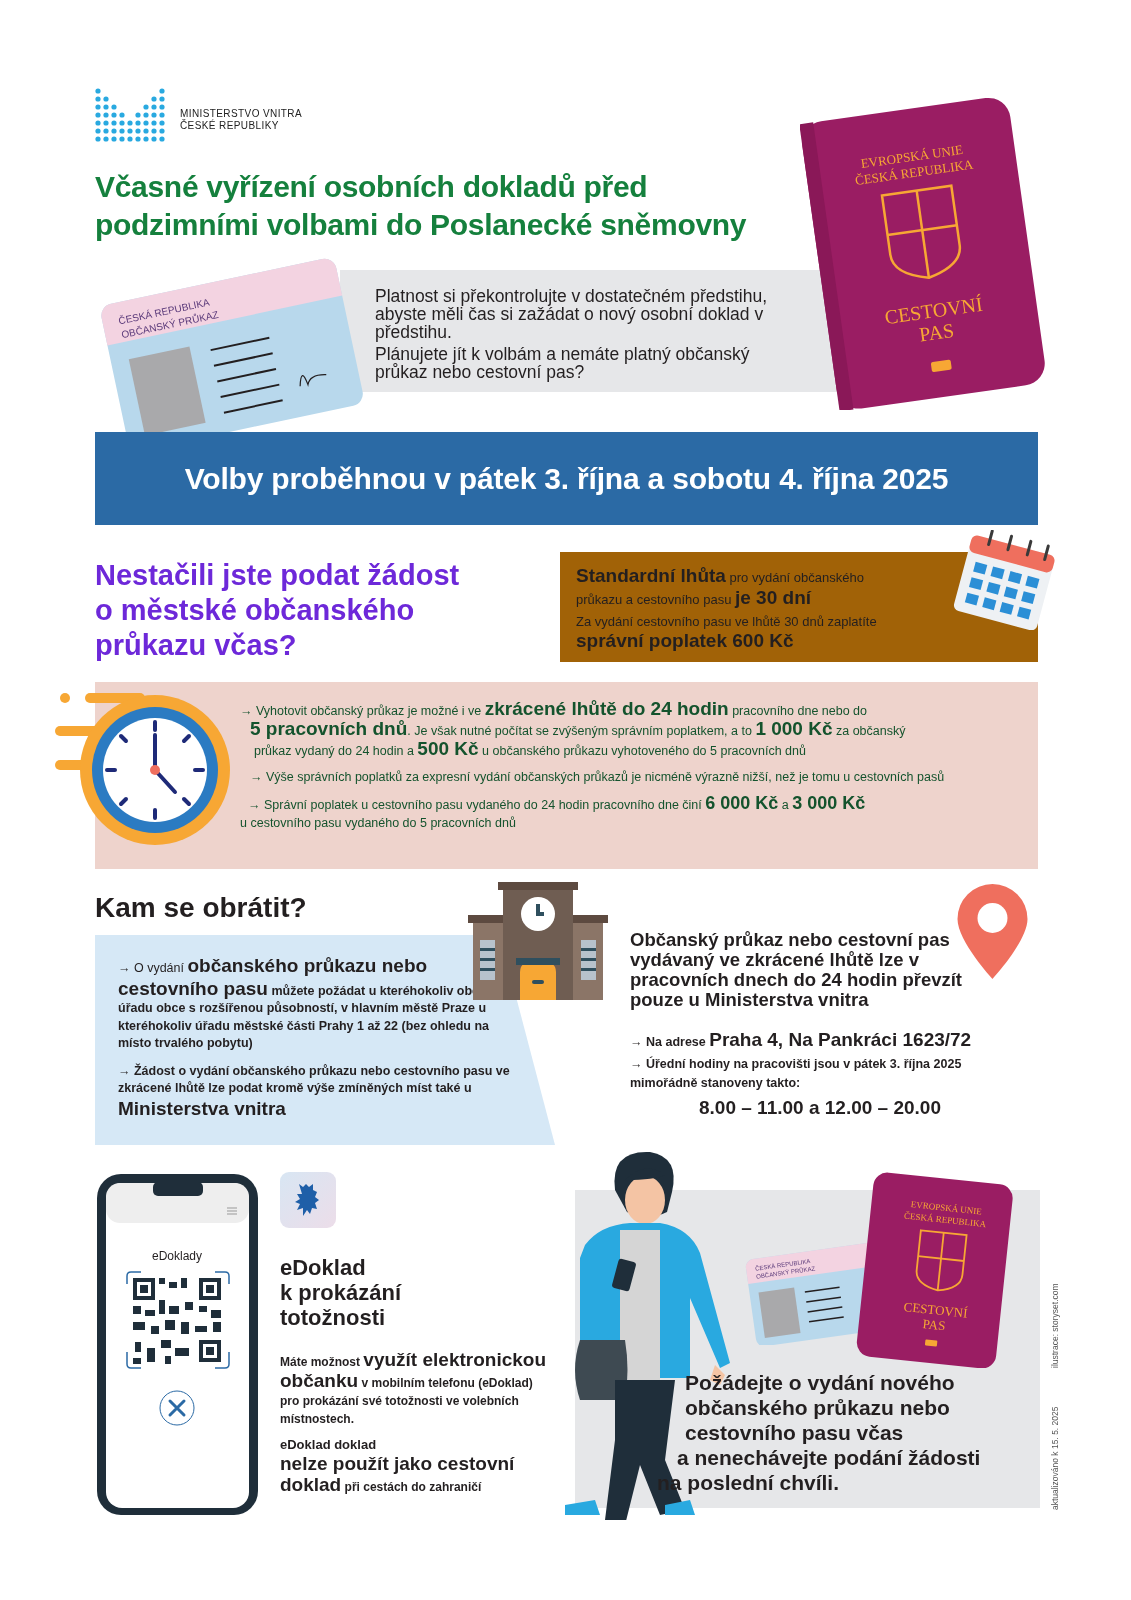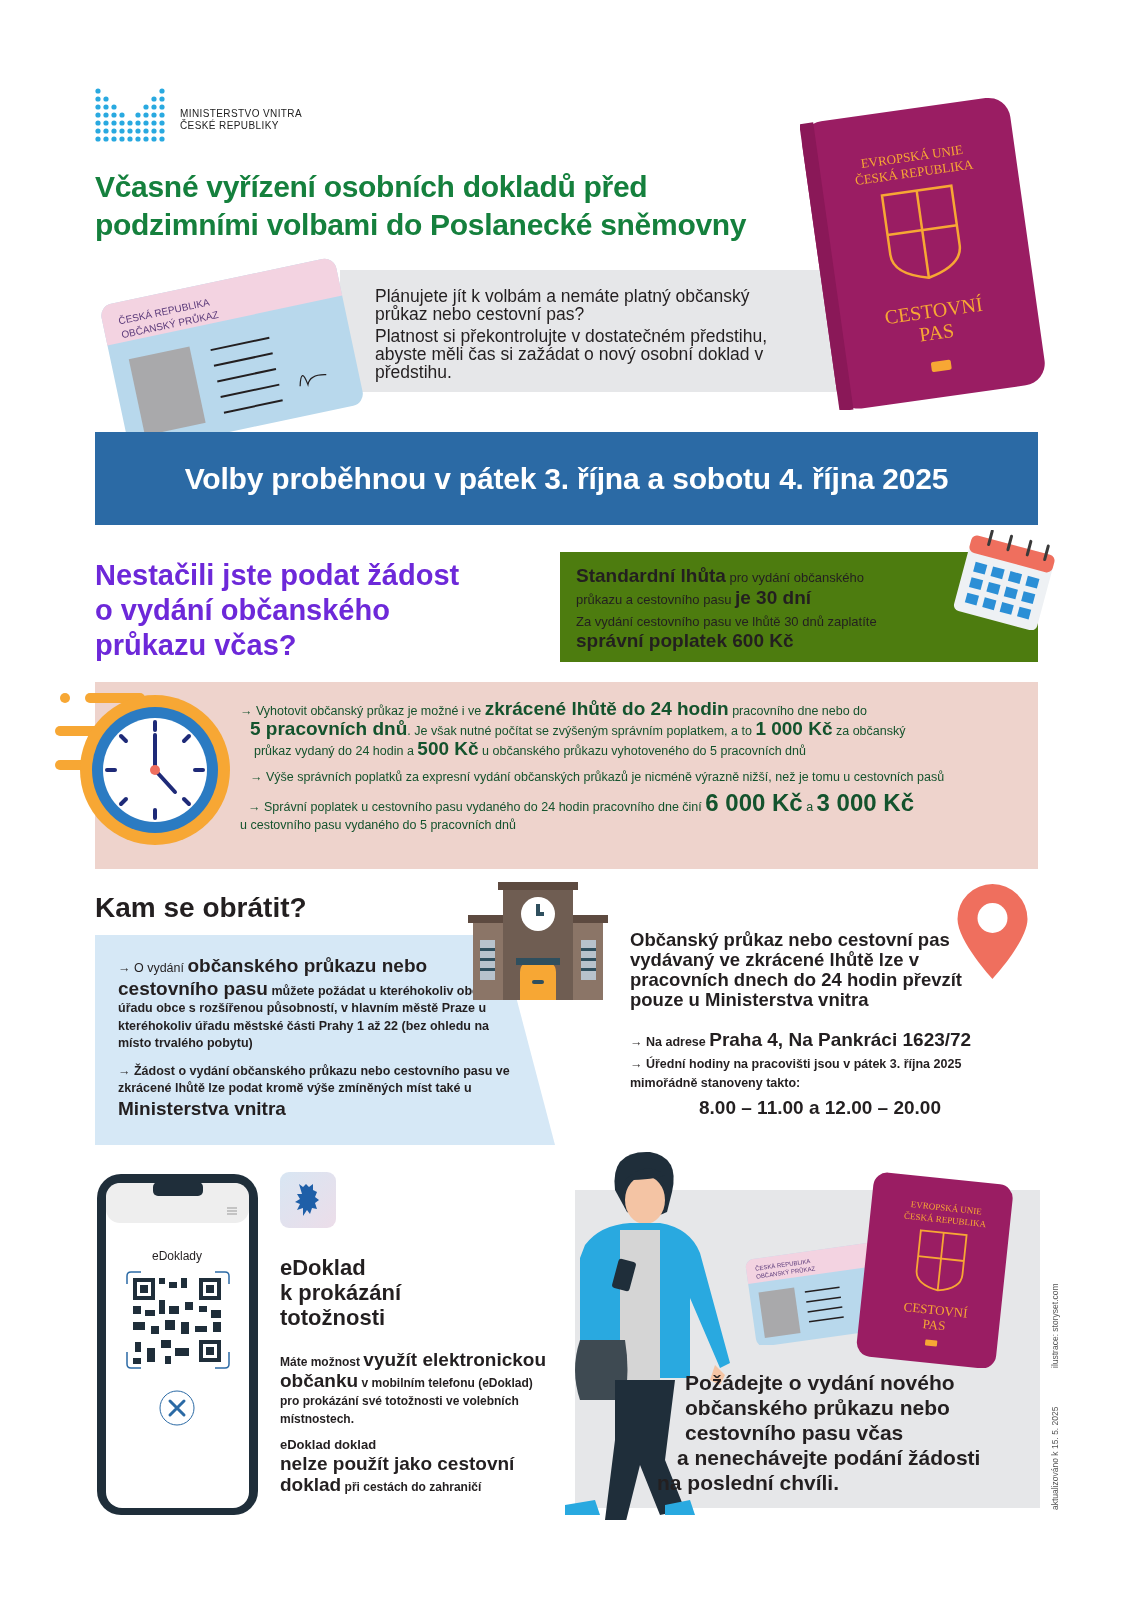--- a/index.html
+++ b/index.html
@@ -20,34 +20,34 @@
 
   .idcard { left: 100px; top: 250px; width: 265px; height: 185px; }
   .passport { left: 800px; top: 90px; width: 250px; height: 320px; }
 
   
   .banner { left: 95px; top: 432px; width: 943px; height: 93px; background: #2b6aa5; display: flex; align-items: center; justify-content: center; }
   .banner span { color: #fff; font-size: 30px; font-weight: bold; letter-spacing: -0.2px; }
 
   .q-title { left: 95px; top: 558px; width: 430px; font-size: 29px; font-weight: bold; line-height: 35px; color: #6d28d9; }
 
-  .std-box { left: 560px; top: 552px; width: 478px; height: 110px; background: #4d7c0f; padding: 14px 16px; }
+  .std-box { left: 560px; top: 552px; width: 478px; height: 110px; background: #a16207; padding: 14px 16px; }
   .std-box .l1 { font-size: 13px; line-height: 20px; }
   .std-box .big { font-size: 19px; font-weight: bold; }
   .std-box .l3 { font-size: 13px; margin-top: 4px; line-height: 16px; }
   .std-box .big2 { font-size: 19px; font-weight: bold; line-height: 22px; }
   .calendar { left: 950px; top: 530px; width: 110px; height: 100px; }
 
   
   .pink-box { left: 95px; top: 682px; width: 943px; height: 187px; background: #eed3cc; }
   .clock { left: 55px; top: 690px; width: 180px; height: 160px; }
   .pink-text { left: 240px; top: 700px; width: 790px; font-size: 12.5px; line-height: 18px; color: #14532d; }
   .pink-text p { margin-bottom: 8px; }
   .pink-text .b { font-size: 19px; font-weight: bold; }
-  .pink-text .bb { font-size: 24px; font-weight: bold; }
+  .pink-text .bb { font-size: 18px; font-weight: bold; }
   .pink-text .ind { padding-left: 10px; }
 
   .kam-title { left: 95px; top: 892px; font-size: 28px; font-weight: bold; color: #231f20; }
 
   .blue-panel { left: 95px; top: 935px; width: 460px; height: 210px; background: #d6e8f6; clip-path: polygon(0 0, 88% 0, 100% 100%, 0 100%); }
   .blue-text { left: 118px; top: 955px; width: 400px; font-size: 12.5px; line-height: 17.5px; font-weight: bold; color: #231f20; }
   .blue-text .b { font-size: 19px; font-weight: bold; line-height: 22px; }
   .blue-text p { margin-bottom: 10px; }
   .blue-text .small { font-weight: normal; }
 
@@ -155,22 +155,22 @@
       <line x1="110" y1="144" x2="170" y2="144"></line>
       <line x1="110" y1="160" x2="170" y2="160"></line>
     </g>
     <path d="M190 150 q5 -20 8 0 q4 -10 20 -6" stroke="#231f20" fill="none" stroke-width="1.2"></path>
     <text x="26" y="52" font-size="10" fill="#5b3a7a" font-family="Liberation Sans, sans-serif">ČESKÁ REPUBLIKA</text>
     <text x="26" y="66" font-size="10" fill="#5b3a7a" font-family="Liberation Sans, sans-serif">OBČANSKÝ PRŮKAZ</text>
   </g>
 </svg>
 
 <div class="abs intro-text">
+  <p>Platnost si překontrolujte v dostatečném předstihu, abyste měli čas si zažádat o nový osobní doklad v předstihu.</p>
   <p>Plánujete jít k volbám a nemáte platný občanský průkaz nebo cestovní pas?</p>
-  <p>Platnost si překontrolujte v dostatečném předstihu, abyste měli čas si zažádat o nový osobní doklad v předstihu.</p>
 </div>
 
 <svg class="abs passport" viewBox="0 0 250 320">
   <g transform="rotate(-8 125 160)">
     <rect x="18" y="18" width="210" height="290" rx="22" fill="#9a1d63"></rect>
     <rect x="18" y="18" width="14" height="290" fill="#8a1858"></rect>
     <text x="125" y="70" text-anchor="middle" font-size="13" fill="#f7a734" font-family="Liberation Serif, serif">EVROPSKÁ UNIE</text>
     <text x="125" y="86" text-anchor="middle" font-size="13" fill="#f7a734" font-family="Liberation Serif, serif">ČESKÁ REPUBLIKA</text>
     <path d="M90 100 h70 v60 q0 20 -35 28 q-35 -8 -35 -28z" fill="none" stroke="#f7a734" stroke-width="2.5"></path>
     <line x1="125" y1="100" x2="125" y2="188" stroke="#f7a734" stroke-width="2.5"></line>
@@ -180,21 +180,21 @@
     <rect x="115" y="272" width="20" height="10" rx="2" fill="#f7a734"></rect>
   </g>
 </svg>
 
 <div class="abs banner">
   <span>Volby proběhnou v pátek 3. října a sobotu 4. října 2025</span>
 </div>
 
 <h2 class="abs q-title">
   <div>Nestačili jste podat žádost</div>
-  <div>o vydání občanského</div>
+  <div>o městské občanského</div>
   <div>průkazu včas?</div>
 </h2>
 
 <div class="abs std-box">
   <div class="l1"><span class="big">Standardní lhůta</span><span> pro vydání občanského</span></div>
   <div class="l1"><span>průkazu a cestovního pasu </span><span class="big">je 30 dní</span></div>
   <div class="l3">Za vydání cestovního pasu ve lhůtě 30 dnů zaplatíte</div>
   <div class="big2">správní poplatek 600 Kč</div>
 </div>
 

